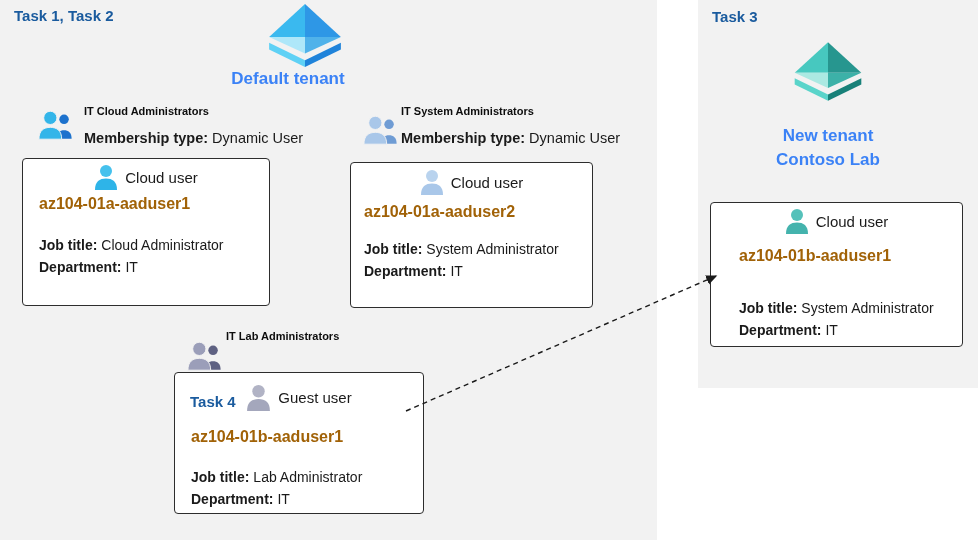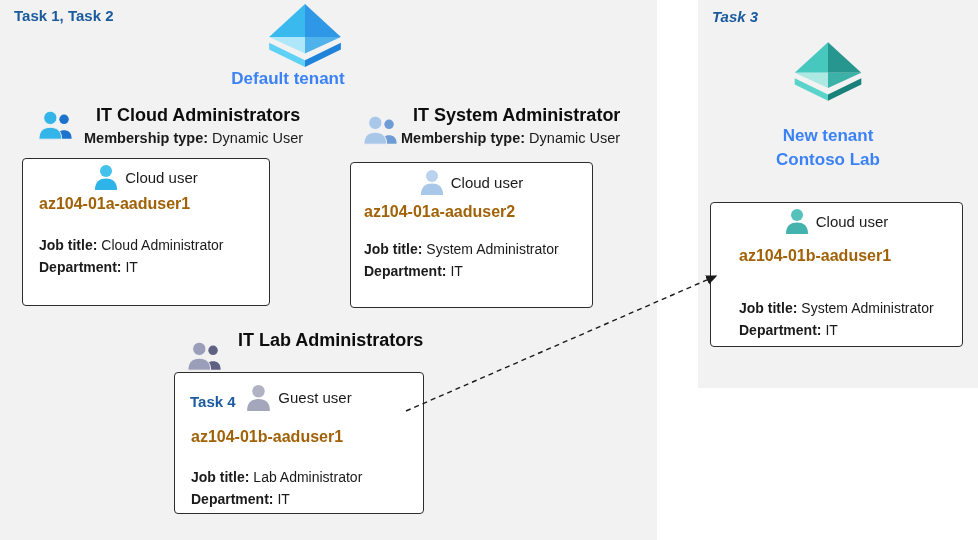--- a/index.html
+++ b/index.html
@@ -10,21 +10,21 @@
   .panel { position:absolute; background:#f2f2f2; }
   .panel-left  { left:0;   top:0; width:657px; height:540px; }
   .panel-right { left:698px; top:0; width:280px; height:388px; }
 
   .abs { position:absolute; }
 
   .task-label { font-size:15px; font-weight:700; color:#1a5b9e; }
 
   .tenant-title { font-size:17px; font-weight:700; color:#3b82f6; text-align:center; }
 
-  .group-title { font-size:18px; font-weight:700; color:#0d0d0d; white-space:nowrap;margin-left:12px; }
+  .group-title { font-size:11px; font-weight:700; color:#0d0d0d; white-space:nowrap; }
   .membership  { font-size:14.5px; color:#1a1a1a; white-space:nowrap; }
   .membership b { font-weight:700; margin-right:4px; }
 
   .card { position:absolute; background:#ffffff; border:1.4px solid #2d2d2d; border-radius:4px; }
   .card-header { position:absolute; left:0; right:0; display:flex; justify-content:center;
                  align-items:center; gap:7px; font-size:15px; color:#1a1a1a; }
   .username { position:absolute; font-size:16px; font-weight:700; color:#a16207; white-space:nowrap; }
   .fields { position:absolute; font-size:14px; line-height:21.5px; color:#1a1a1a; white-space:nowrap; }
   .fields b { font-weight:700; margin-right:4px; }
 
@@ -87,21 +87,21 @@
   </div>
 
   <span class="icon abs" style="left:363px; top:114px;">
     <svg width="36" height="31" viewBox="0 0 38 32">
       <circle cx="27.5" cy="10.5" r="5" fill="#6f9cd4"></circle>
       <path d="M19.5 31 C19.5 24.5 23 22 27.5 22 C32 22 35.5 24.5 35.5 31 Z" fill="#6f9cd4"></path>
       <circle cx="13" cy="9" r="7" fill="#a9c7e9" stroke="#f2f2f2" stroke-width="1"></circle>
       <path d="M1 31.5 C1 22.5 6 19 13 19 C20 19 25 22.5 25 31.5 Z" fill="#a9c7e9" stroke="#f2f2f2" stroke-width="1"></path>
     </svg>
   </span>
-  <div class="abs group-title" style="left:401px; top:105px;">IT System Administrator</div>
+  <div class="abs group-title" style="left:401px; top:105px;">IT System Administrators</div>
   <div class="abs membership" style="left:401px; top:130px;">
     <b>Membership type:</b><span>Dynamic User</span>
   </div>
 
   <div class="card" style="left:350px; top:162px; width:243px; height:146px;">
     <div class="card-header" style="top:6px;">
       <span class="icon">
         <svg width="24" height="26" viewBox="0 0 24 26">
           <circle cx="12" cy="7" r="6" fill="#b9d3ee"></circle>
           <path d="M1 26 C1 17.5 5.5 14.5 12 14.5 C18.5 14.5 23 17.5 23 26 Z" fill="#a9c7e9"></path>
@@ -137,21 +137,21 @@
       </span>
       <span>Guest user</span>
     </div>
     <div class="username" style="left:16px; top:55px;">az104-01b-aaduser1</div>
     <div class="fields" style="left:16px; top:94px;">
       <div><b>Job title:</b><span>Lab Administrator</span></div>
       <div><b>Department:</b><span>IT</span></div>
     </div>
   </div>
 
-  <div class="abs task-label" style="left:712px; top:8px;font-style:italic;">Task 3</div>
+  <div class="abs task-label" style="left:712px; top:8px;">Task 3</div>
 
   <span class="icon abs" style="left:792px; top:41px;">
     <svg width="72" height="60" viewBox="0 0 80 66">
       <polygon points="40,1 3,35 40,35" fill="#47c8bf"></polygon>
       <polygon points="40,1 40,35 77,35" fill="#27968f"></polygon>
       <polygon points="3,35 40,52 40,35" fill="#abe9e2"></polygon>
       <polygon points="40,35 40,52 77,35" fill="#3cb1a8"></polygon>
       <polygon points="3,41 40,59 40,66 3,48" fill="#5ad4ca"></polygon>
       <polygon points="40,59 77,41 77,48 40,66" fill="#188179"></polygon>
     </svg>

